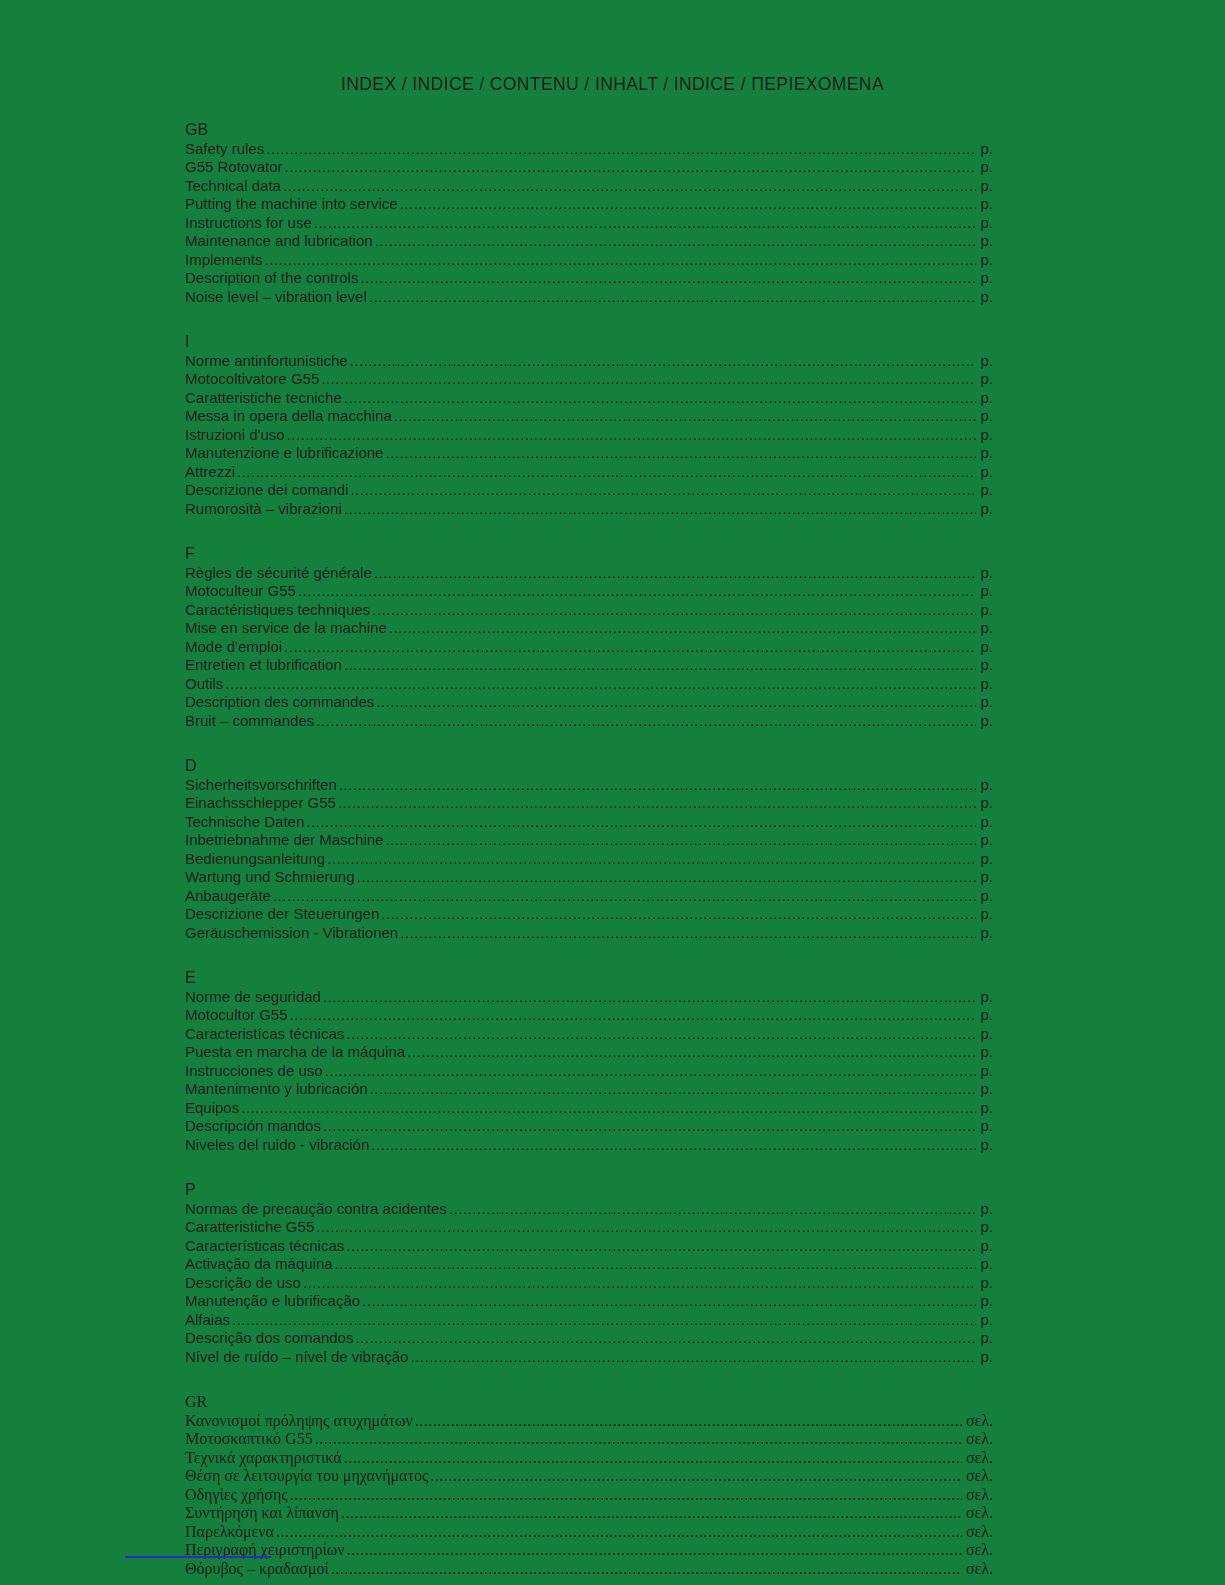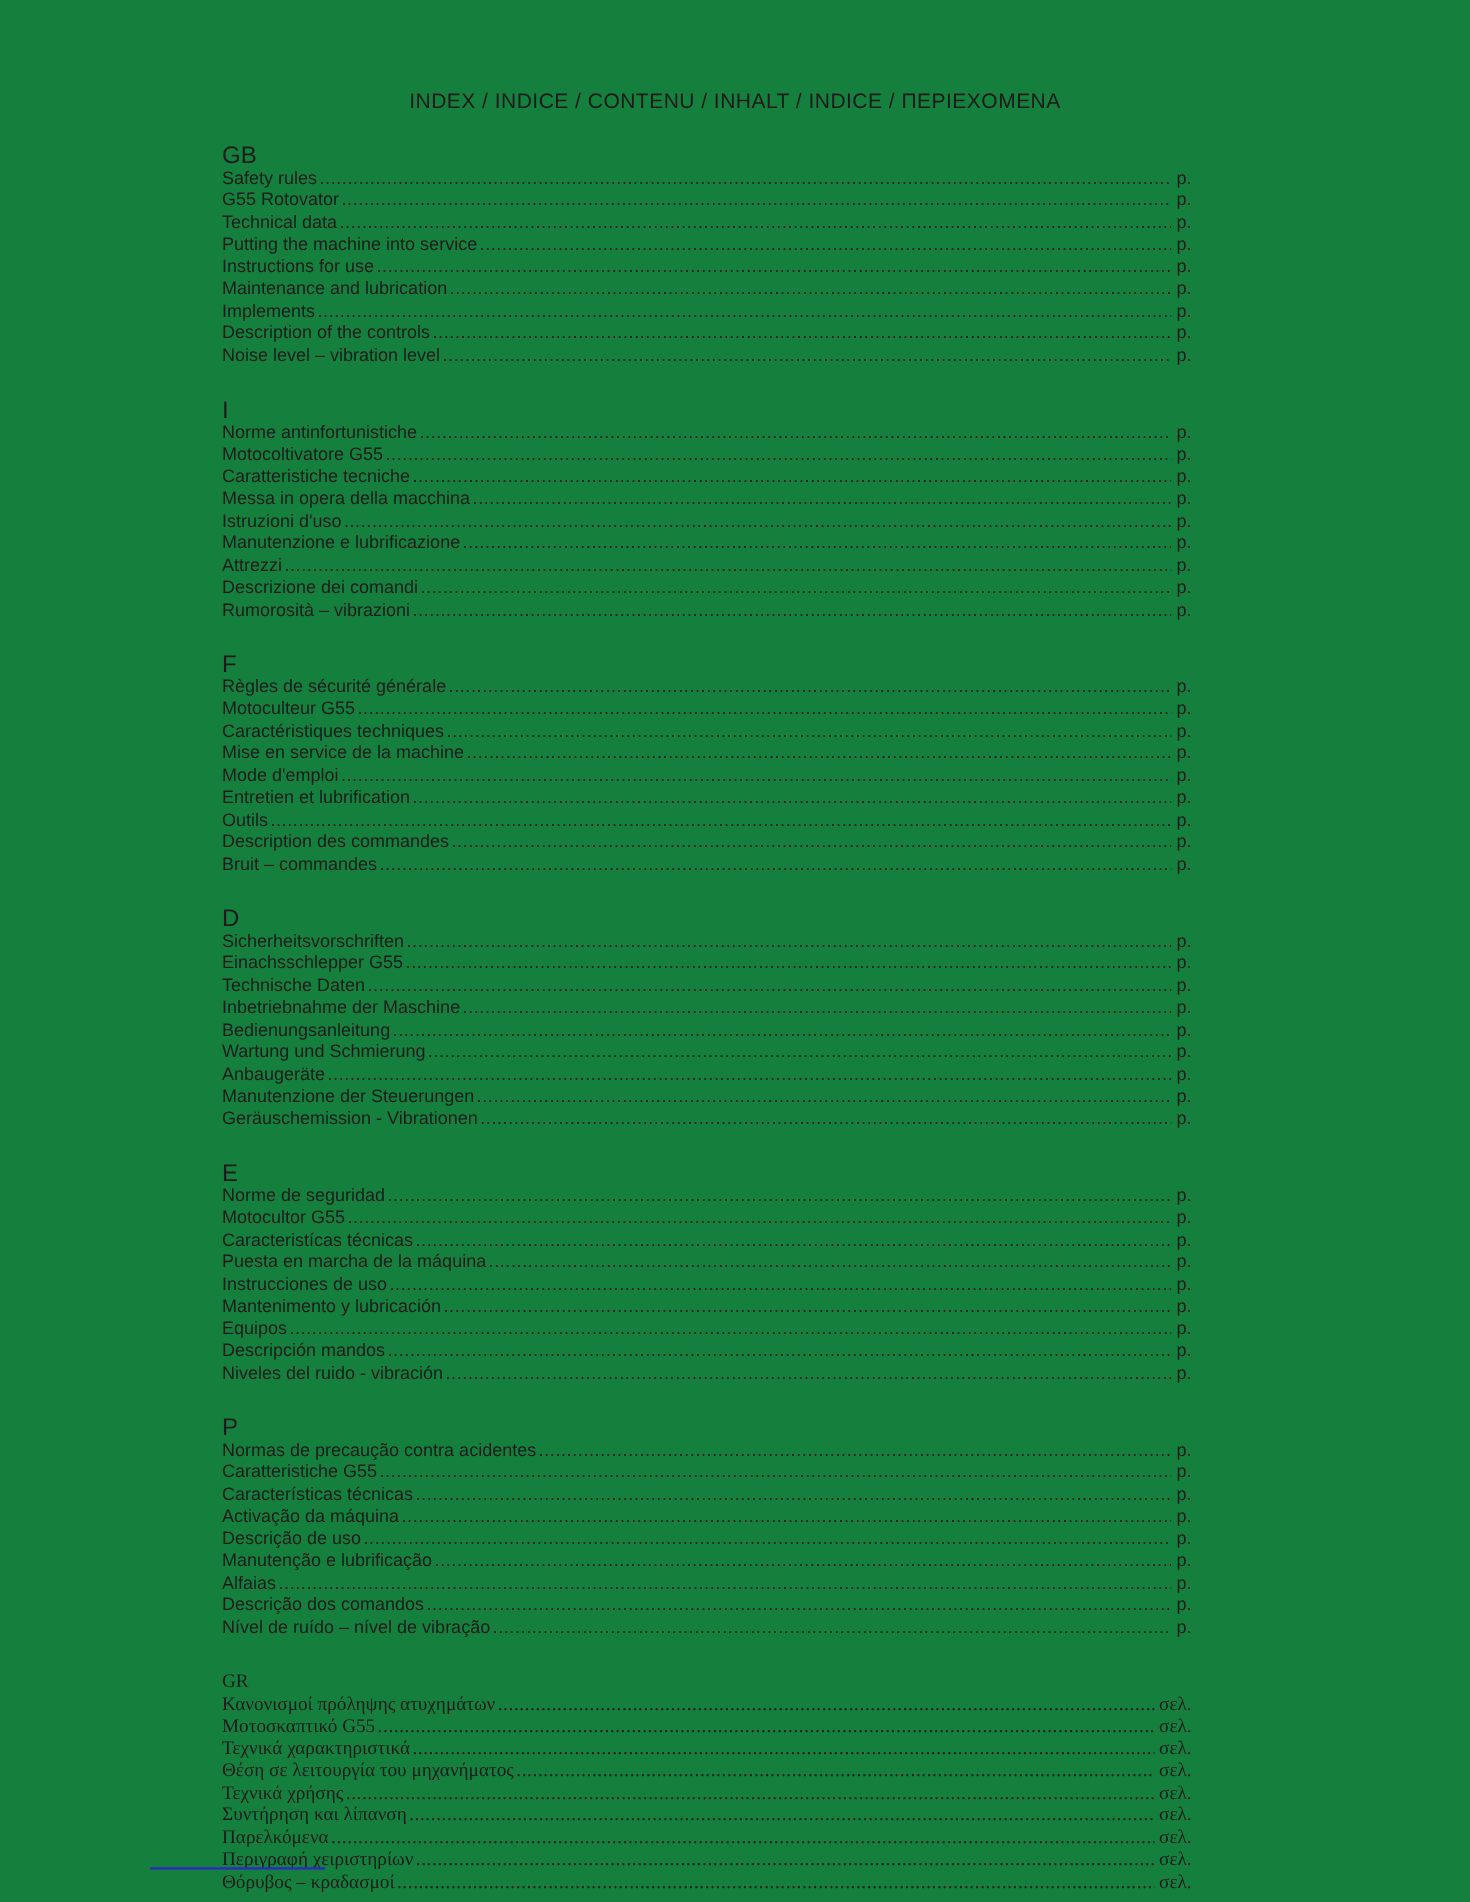--- a/index.html
+++ b/index.html
@@ -30,21 +30,21 @@
   .toc {
     padding: 26px 232px 0 185px;
   }
   .toc-section {
     margin: 0;
   }
   .toc-section + .toc-section {
     margin-top: 27px;
   }
   .lang {
-    font-size: 20px;
+    font-size: 16px;
     line-height: 18.5px;
     color: #1c1c1c;
   }
   .row {
     display: flex;
     align-items: baseline;
     font-size: 15px;
     line-height: 18.5px;
   }
   .label {
@@ -303,21 +303,21 @@
     <span class="pg">p.</span>
   </div>
 
   <div class="row">
     <span class="label">Anbaugeräte</span>
     <span class="leader"></span>
     <span class="pg">p.</span>
   </div>
 
   <div class="row">
-    <span class="label">Manutenzione der Steuerungen</span>
+    <span class="label">Descrizione der Steuerungen</span>
     <span class="leader"></span>
     <span class="pg">p.</span>
   </div>
 
   <div class="row">
     <span class="label">Geräuschemission - Vibrationen</span>
     <span class="leader"></span>
     <span class="pg">p.</span>
   </div>
 </div>
@@ -462,21 +462,21 @@
     <span class="pg">σελ.</span>
   </div>
 
   <div class="row">
     <span class="label">Θέση σε λειτουργία του μηχανήματος</span>
     <span class="leader"></span>
     <span class="pg">σελ.</span>
   </div>
 
   <div class="row">
-    <span class="label">Τεχνικά χρήσης</span>
+    <span class="label">Οδηγίες χρήσης</span>
     <span class="leader"></span>
     <span class="pg">σελ.</span>
   </div>
 
   <div class="row">
     <span class="label">Συντήρηση και λίπανση</span>
     <span class="leader"></span>
     <span class="pg">σελ.</span>
   </div>
 

